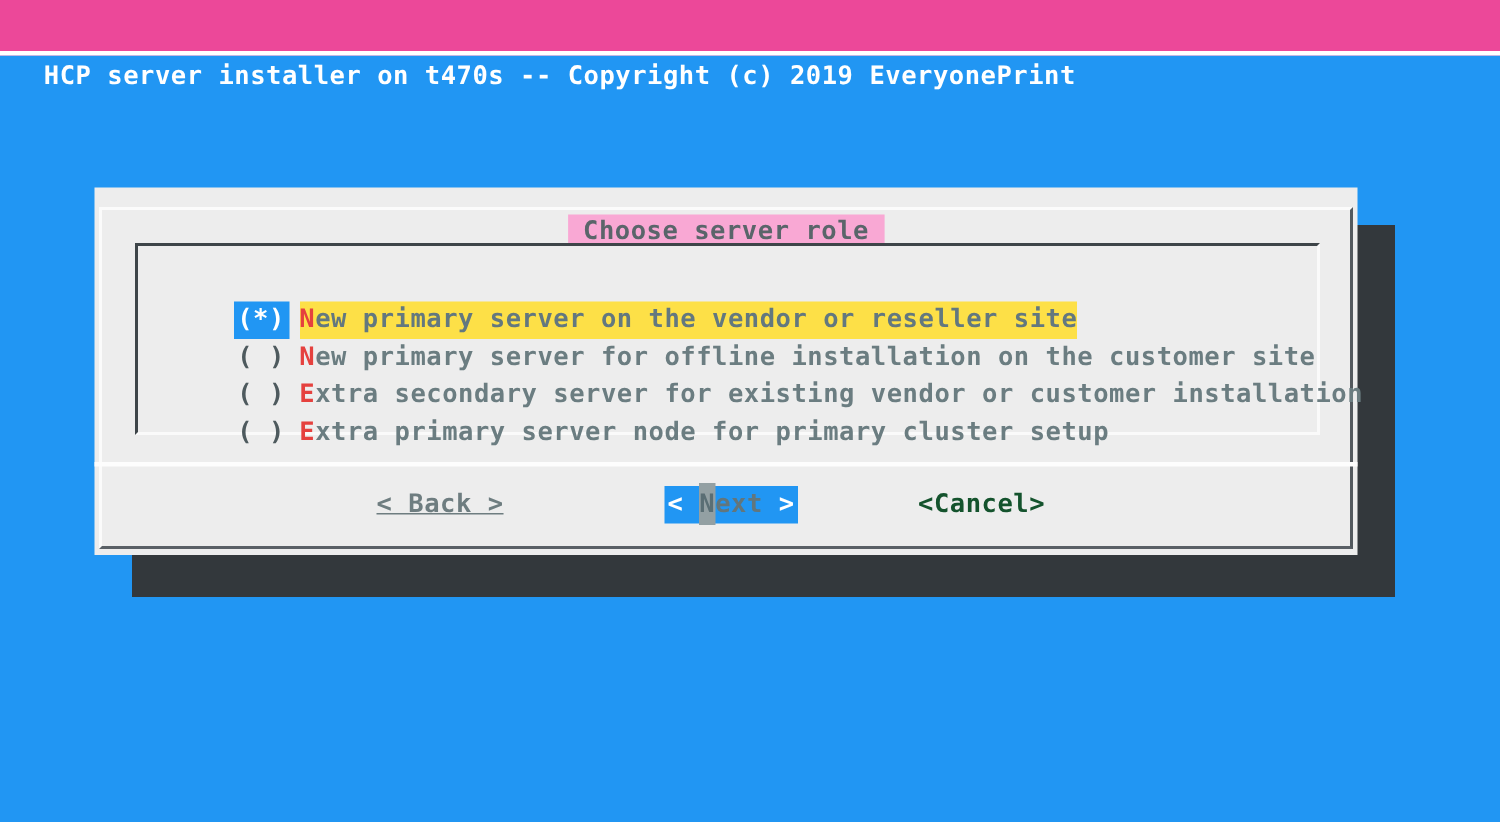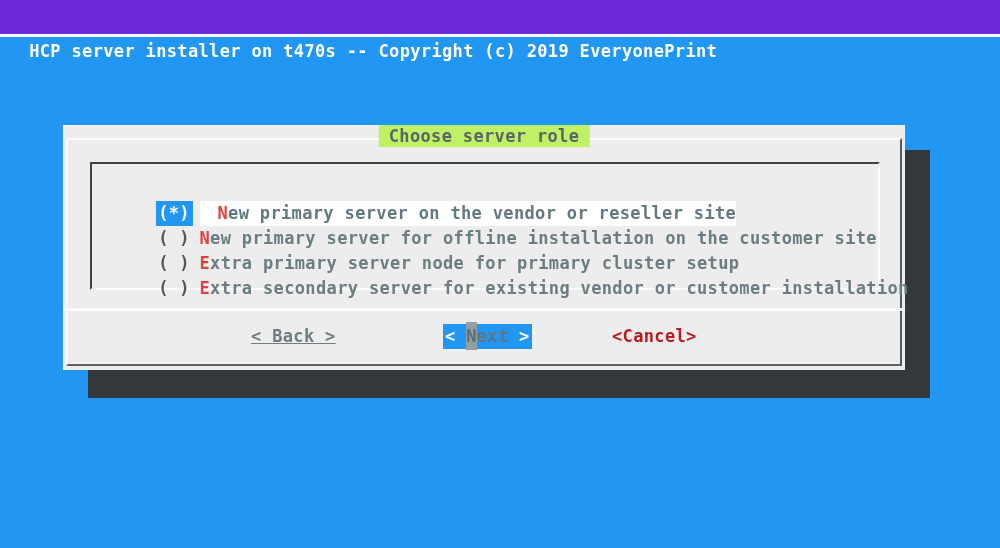--- a/index.html
+++ b/index.html
@@ -9,21 +9,21 @@
     font-family:"DejaVu Sans Mono","Liberation Mono",monospace;
     font-weight:bold;
     font-size:17px;
     letter-spacing:0.35px;
     position:relative;
   }
 
   
   .topbar {
     position:absolute; left:0; top:0; width:1000px; height:37px;
-    background:#6d28d9;
+    background:#ec4899;
     border-bottom:3px solid #ffffff;
     color:#ffffff;
     line-height:34px;
     padding-left:8px;
     white-space:pre;
   }
 
   
   .shadow {
     position:absolute; left:88px; top:150px; width:842px; height:248px;
@@ -36,22 +36,22 @@
     background:#ededed;
   }
   .dlg-border {
     position:absolute; left:3px; right:3px; top:13px; bottom:4px;
     border-top:2px solid #fbfbfb;
     border-left:2px solid #fbfbfb;
     border-right:2px solid #53595e;
     border-bottom:2px solid #5a6066;
   }
   .dlg-title {
-    position:absolute; top:0; left:50%; transform:translateX(-50%);
-    background:#bef264;
+    position:absolute; top:18px; left:50%; transform:translateX(-50%);
+    background:#f9a8d4;
     color:#5a656a;
     line-height:22px;
     padding:0 10px;
     white-space:pre;
     z-index:2;
   }
 
   
   .listbox {
     position:absolute; left:27px; top:37px; width:790px; height:128px;
@@ -69,35 +69,35 @@
   .opt-row .radio {
     display:inline-block; width:37px; height:25px; text-align:center;
     color:#4e5a5e; vertical-align:top;
   }
   .opt-row .gap { display:inline-block; width:7px; }
   .opt-row .label {
     display:inline-block; height:25px; color:#6b7d81; vertical-align:top;
   }
   .opt-row .hotkey { color:#e5413e; }
   .opt-row.selected .radio { background:#2196f3; color:#ffffff; }
-  .opt-row.selected .label { background:#ffffff; color:#63787f;padding-left:18px; }
+  .opt-row.selected .label { background:#fde047; color:#63787f; }
 
   
   .separator {
     position:absolute; left:0; right:0; top:183px; height:0;
     border-top:3px solid #fdfdfd; z-index:4;
   }
 
   
   .btn {
     position:absolute; top:199px; height:25px; line-height:25px;
     white-space:pre; z-index:5; cursor:default;
   }
   .btn-back  { left:188px; color:#6e7d80;text-decoration:underline; }
-  .btn-cancel{ left:549px; color:#b91c1c; }
+  .btn-cancel{ left:549px; color:#14532d; }
   .btn-next {
     left:380px; background:#2196f3; padding:0 2px; color:#ffffff;
   }
   .btn-next .txt { color:#62767c; }
   .btn-next .cursor {
     background:#93a0a3; color:#5a6e74; padding:4px 0;
   }
 </style>
 </head>
 <body>
@@ -116,25 +116,25 @@
 
     <div class="opt-row selected">
       <span class="radio">(*)</span><span class="gap"></span><span class="label"><span class="hotkey">N</span><span>ew primary server on the vendor or reseller site</span></span>
     </div>
 
     <div class="opt-row">
       <span class="radio">( )</span><span class="gap"></span><span class="label"><span class="hotkey">N</span><span>ew primary server for offline installation on the customer site</span></span>
     </div>
 
     <div class="opt-row">
-      <span class="radio">( )</span><span class="gap"></span><span class="label"><span class="hotkey">E</span><span>xtra primary server node for primary cluster setup</span></span>
+      <span class="radio">( )</span><span class="gap"></span><span class="label"><span class="hotkey">E</span><span>xtra secondary server for existing vendor or customer installation</span></span>
     </div>
 
     <div class="opt-row">
-      <span class="radio">( )</span><span class="gap"></span><span class="label"><span class="hotkey">E</span><span>xtra secondary server for existing vendor or customer installation</span></span>
+      <span class="radio">( )</span><span class="gap"></span><span class="label"><span class="hotkey">E</span><span>xtra primary server node for primary cluster setup</span></span>
     </div>
 
   </div>
 
   <div class="separator"></div>
 
   <div class="btn btn-back">&lt; Back &gt;</div>
 
   <div class="btn btn-next"><span>&lt; </span><span class="cursor">N</span><span class="txt">ext </span><span>&gt;</span></div>
 

